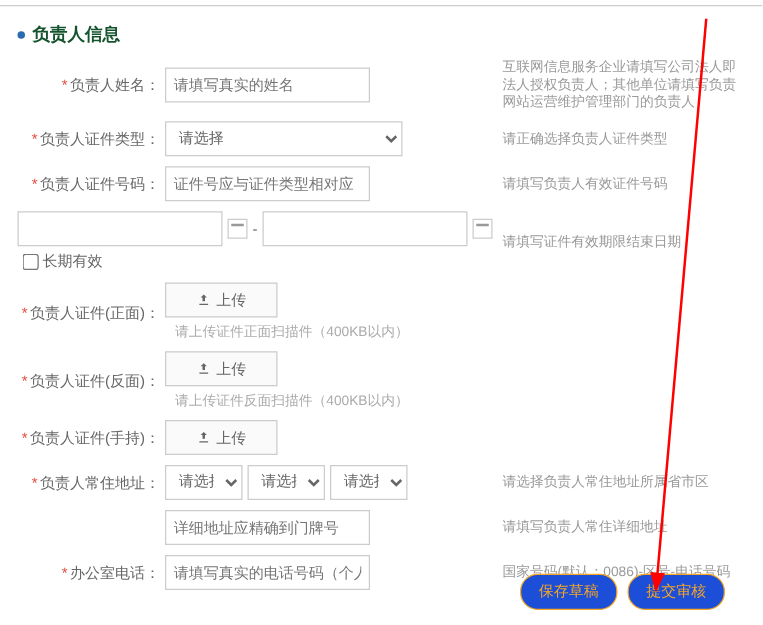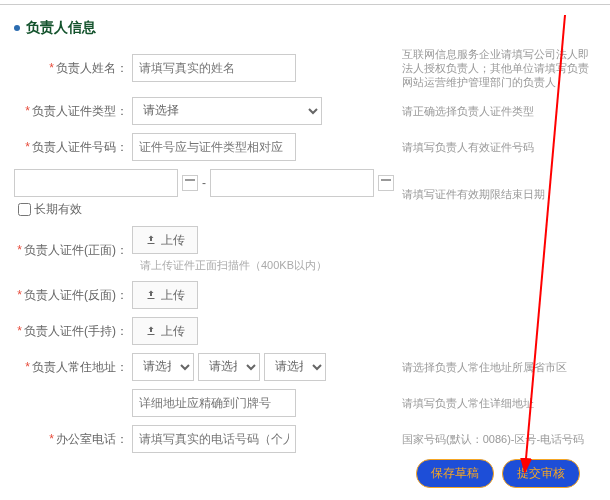--- a/index.html
+++ b/index.html
@@ -9,21 +9,21 @@
 .section-title::before { content: ""; width: 6px; height: 6px; background: #2b6cb0; border-radius: 50%; margin-right: 6px; }
 .row { display: flex; align-items: center; margin-bottom: 8px; }
 .label { width: 118px; text-align: right; padding-right: 4px; color: #666; line-height: 28px; font-size: 12px; }
 .req::before { content: "*"; color: #e74c3c; margin-right: 2px; }
 .fields { flex: 1; display: flex; align-items: center; flex-wrap: wrap; gap: 4px; }
 .hint { width: 200px; color: #999; font-size: 11px; line-height: 14px; padding-left: 6px; }
 input[type=text], select { height: 28px; border: 1px solid #ccc; padding: 0 6px; font-size: 12px; color: #999; background: #fff; font-family: inherit; }
 input[type=text] { width: 164px; }
 select { width: 190px; color: #666; font-family: Liberation Mono, monospace; }
 .sel-sm { width: 62px; }
-.upload-btn { display: inline-flex; align-items: center; justify-content: center; height: 28px; padding: 0 12px; border: 1px solid #ccc; background: #fafafa; color: #666; font-size: 12px; gap: 4px; }
+.upload-btn { display: inline-flex; align-items: center; justify-content: center; height: 28px; padding: 0 24px; border: 1px solid #ccc; background: #fafafa; color: #666; font-size: 12px; gap: 4px; }
 .upload-btn svg { width: 12px; height: 12px; }
 .small-hint { color: #aaa; font-size: 11px; margin-left: 8px; }
 .date-in { width: 80px; }
 .cal-icon { width: 16px; height: 16px; border: 1px solid #ccc; display: inline-block; position: relative; vertical-align: middle; }
 .cal-icon::before { content:""; position:absolute; top:3px; left:2px; right:2px; height:2px; background:#999; }
 .chk { display: inline-flex; align-items: center; gap: 3px; margin-left: 4px; }
 .chk input { width: 13px; height: 13px; }
 .footer { position: absolute; bottom: 12px; right: 30px; display: flex; gap: 8px; }
 .btn { border: 1px solid #f5a623; color: #f5a623; background: #1d4ed8; border-radius: 14px; padding: 5px 14px; font-size: 12px; font-family: Liberation Sans, sans-serif; }
 .arrow { position: absolute; top: 10px; right: 40px; pointer-events: none; }
@@ -90,20 +90,21 @@
 
   <div class="row">
     <div class="label req">负责人证件(反面)：</div>
     <div class="fields">
       <button class="upload-btn">
           <svg viewBox="0 0 24 24">
             <path fill="currentColor" d="M12 3l5 5h-3v6h-4V8H7l5-5zM5 18h14v2H5z"></path>
           </svg>
           <span>上传</span>
         </button>
+      <span class="small-hint">请上传证件反面扫描件（400KB以内）</span>
     </div>
     <div class="hint"></div>
   </div>
 
   <div class="row">
     <div class="label req">负责人证件(手持)：</div>
     <div class="fields">
       <button class="upload-btn">
           <svg viewBox="0 0 24 24">
             <path fill="currentColor" d="M12 3l5 5h-3v6h-4V8H7l5-5zM5 18h14v2H5z"></path>

